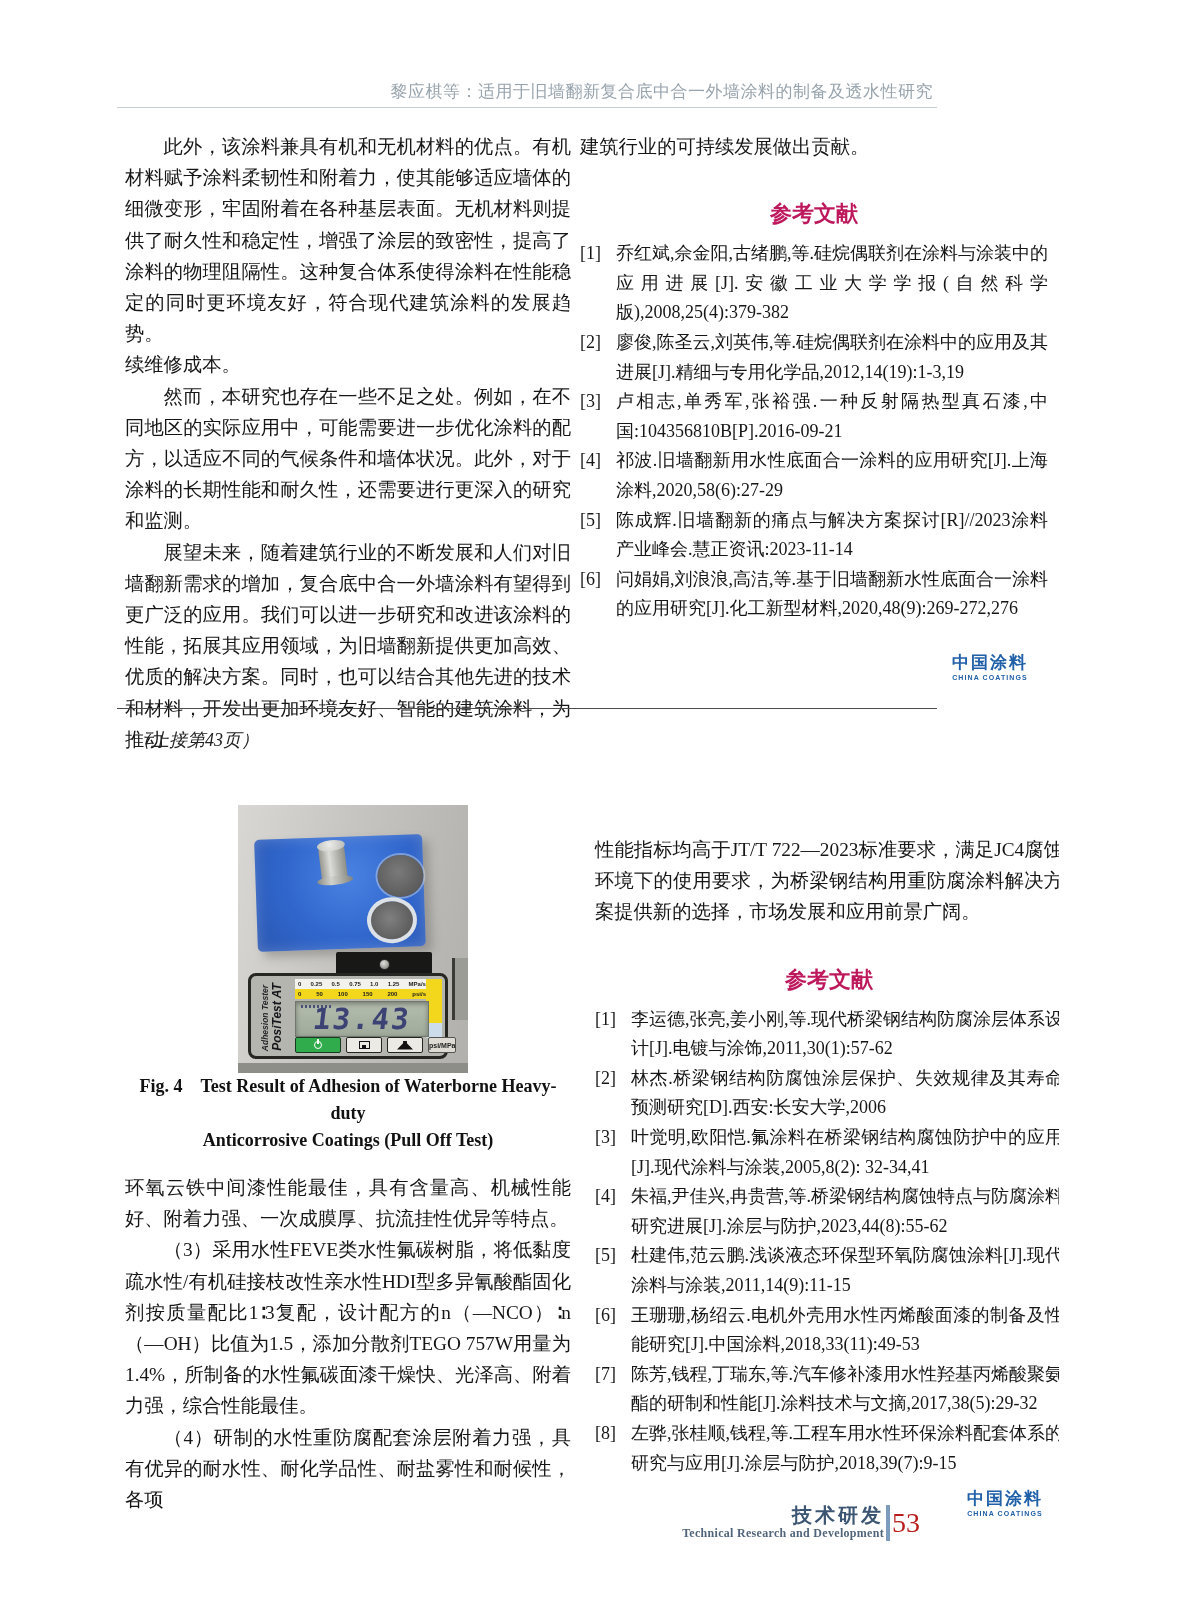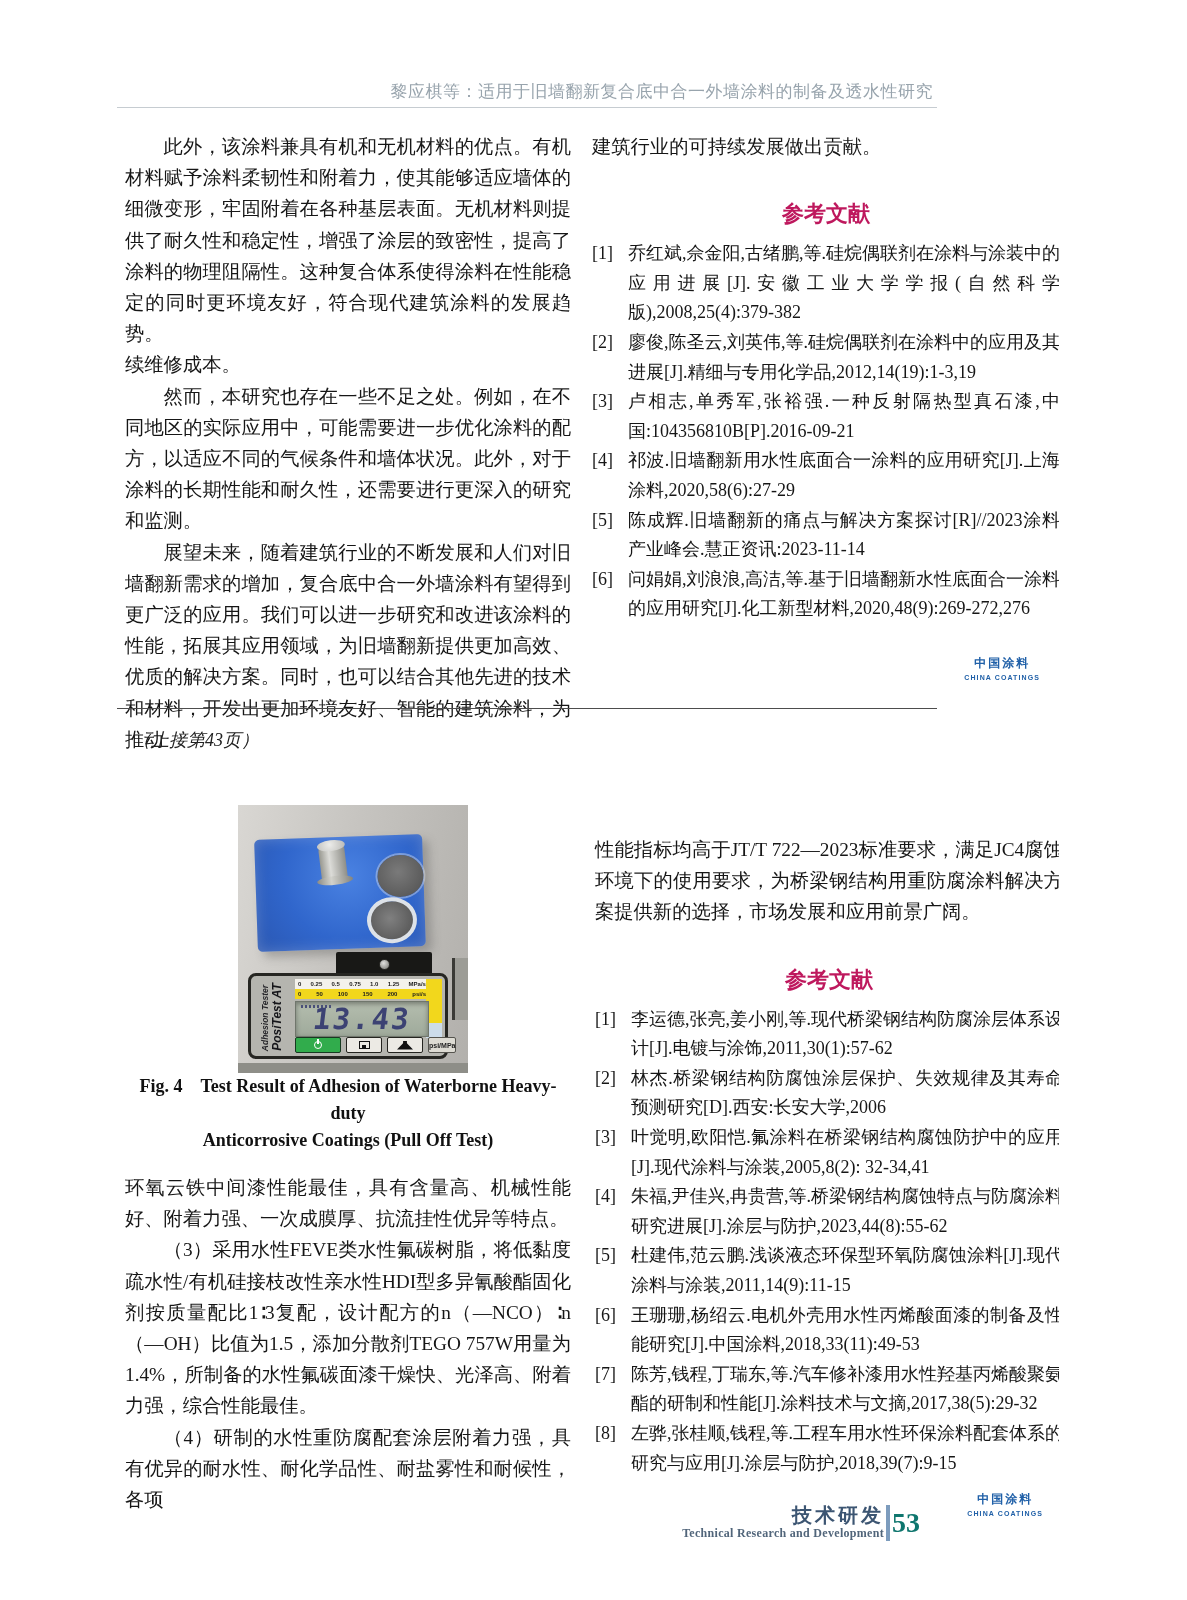--- a/index.html
+++ b/index.html
@@ -12,21 +12,21 @@
   .running-title {
     position:absolute; top:80px; right:126px;
     font-family:"Liberation Sans", sans-serif;
     font-size:17px; color:#98a4ad; letter-spacing:0.5px; white-space:nowrap;
   }
   .head-rule { position:absolute; top:107px; left:117px; right:122px; border-top:1px solid #c6ccd1; }
 
   
   .col { position:absolute; }
   .s1-left  { left:125px; top:131px; width:446px; }
-  .s1-right { left:592px; top:131px; width:468px; }
+  .s1-right { left:580px; top:131px; width:468px; }
   .s2-left  { left:125px; top:805px; width:446px; }
   .s2-right { left:595px; top:822px; width:468px;margin-top:12px; }
 
   .body-p { margin:0; font-size:19.3px; line-height:31.2px; text-align:justify; }
   .ind { text-indent:2em; }
 
   .refs-heading {
     margin:37px 0 10px; text-align:center;
     font-family:"Liberation Sans", sans-serif; font-weight:bold; font-size:22px; color:#be185d;
   }
@@ -34,21 +34,21 @@
   .ref { position:relative; padding-left:36px; font-size:18px; line-height:29.6px; text-align:justify; }
   .ref-num { position:absolute; left:0; top:0; }
 
   
   .mid-rule { position:absolute; top:708px; left:117px; right:122px; border-top:1px solid #4d4d4d; }
   .continued-note { position:absolute; left:133px; top:728px; font-size:18px; font-style:italic; color:#222; }
 
   
   .logo { display:flex; flex-direction:column; align-items:center; width:max-content; margin:30px 20px 0 auto; }
   .logo-tight { margin-top:12px; }
-  .logo-zh { font-family:"Liberation Sans", sans-serif; font-weight:bold; font-size:12px; letter-spacing:2px; color:#2060a8; line-height:18px; }
+  .logo-zh { font-family:"Liberation Sans", sans-serif; font-weight:bold; font-size:17px; letter-spacing:2px; color:#2060a8; line-height:18px; }
   .logo-en { font-family:"Liberation Sans", sans-serif; font-weight:bold; font-size:7px; letter-spacing:1.1px; color:#2060a8; margin-top:2px; }
 
   
   .figure { margin:0; }
   .photo {
     position:relative; width:230px; height:268px; margin-left:113px; overflow:hidden;
     background:linear-gradient(100deg,#d9d7d3 0%,#c6c4c0 45%,#b2b0ac 100%);
   }
   .blue-panel {
     position:absolute; left:18px; top:32px; width:168px; height:112px; border-radius:5px;
@@ -118,21 +118,21 @@
   .cap-en { text-align:center; font-weight:bold; font-size:18px; line-height:27px; color:#111; }
   .after-figure { margin-top:18px; }
 
   
   .footer { position:absolute; top:1504px; right:139px; display:flex; align-items:center; gap:2px; }
   .footer-text { text-align:right; }
   .footer-zh { font-family:"Liberation Sans", sans-serif; font-weight:bold; font-size:20px;
     letter-spacing:3px; color:#3c5572; line-height:22px; }
   .footer-en { font-weight:bold; font-size:12px; color:#51657a; letter-spacing:0.3px; }
   .footer-bar { width:4px; height:36px; background:#7d9cbd; }
-  .footer-page { font-size:28px; color:#0f766e;font-weight:bold; }
+  .footer-page { font-size:28px; color:#b91c1c; }
 </style>
 </head>
 <body>
 
 <div class="page">
 
   <div class="running-title">黎应棋等：适用于旧墙翻新复合底中合一外墙涂料的制备及透水性研究</div>
   <div class="head-rule"></div>
 
   <section class="col s1-left">

